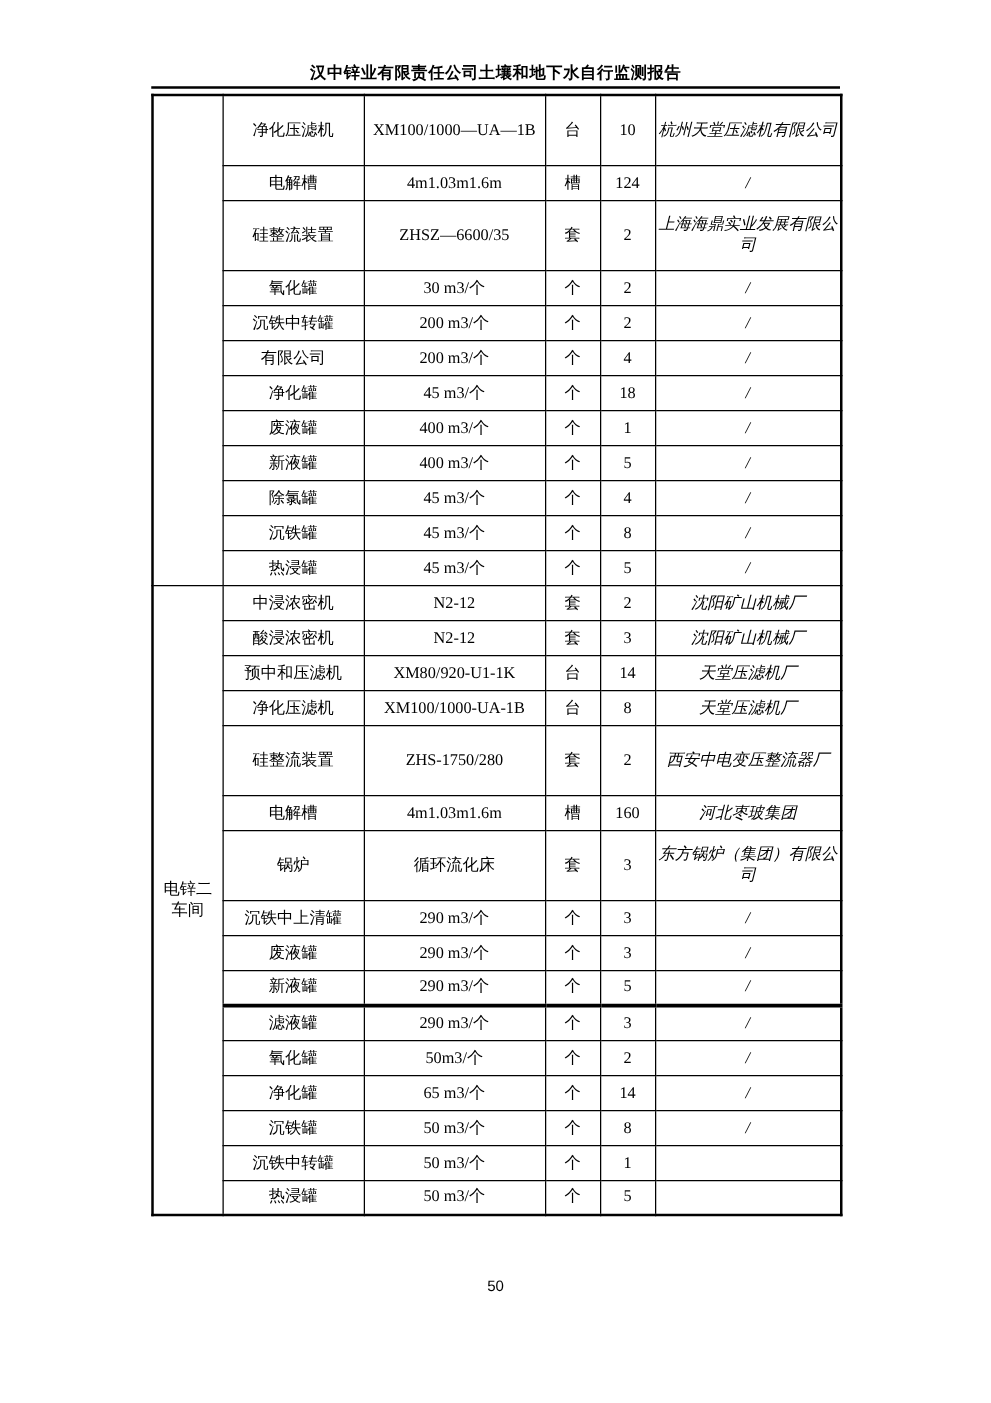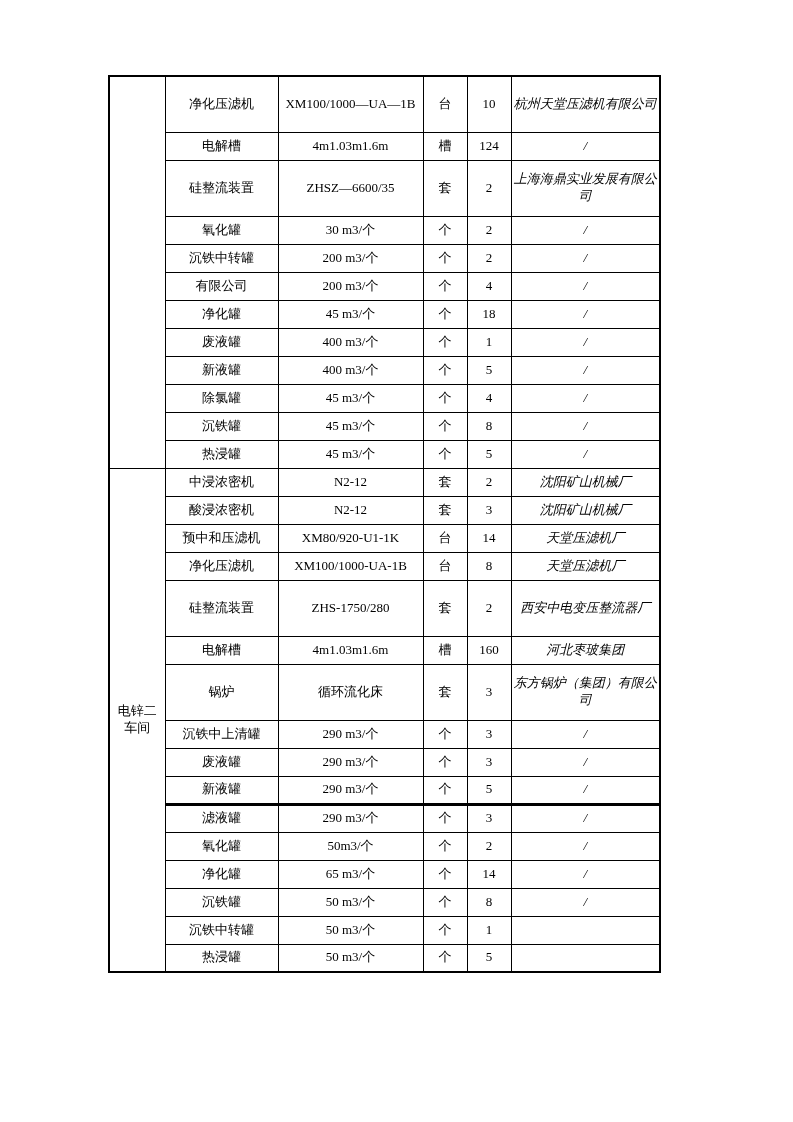--- a/index.html
+++ b/index.html
@@ -24,21 +24,21 @@
     height: 22px;
     text-align: center;
     font-size: 13px;
     font-weight: bold;
     letter-spacing: 0.5px;
     border-bottom: 2px solid #000000;
     box-sizing: border-box;
   }
   table.equip-table {
     position: absolute;
-    left: 108px;
+    left: 121px;
     top: 75px;
     width: 551px;
     border-collapse: collapse;
     table-layout: fixed;
     border: 2px solid #000000;
     font-size: 13px;
   }
   table.equip-table td {
     border: 1px solid #000000;
     text-align: center;
@@ -67,20 +67,23 @@
     text-align: center;
     font-family: "Liberation Sans", sans-serif;
     font-size: 12px;
   }
 </style>
 </head>
 <body>
 
 <div class="page">
 
+  <div class="doc-header">
+    <span>汉中锌业有限责任公司土壤和地下水自行监测报告</span>
+  </div>
 
   <table class="equip-table">
     <colgroup>
       <col style="width:56px">
       <col style="width:113px">
       <col style="width:145px">
       <col style="width:44px">
       <col style="width:44px">
       <col style="width:149px">
     </colgroup>
@@ -279,14 +282,17 @@
         <tr style="height: 28px;">
           <td>热浸罐</td>
           <td>50 m3/个</td>
           <td>个</td>
           <td>5</td>
           <td class="maker-cell"></td>
         </tr>
       </tbody>
   </table>
 
+  <div class="page-footer">
+    <span>50</span>
+  </div>
 
 </div>
 
 </body></html>

